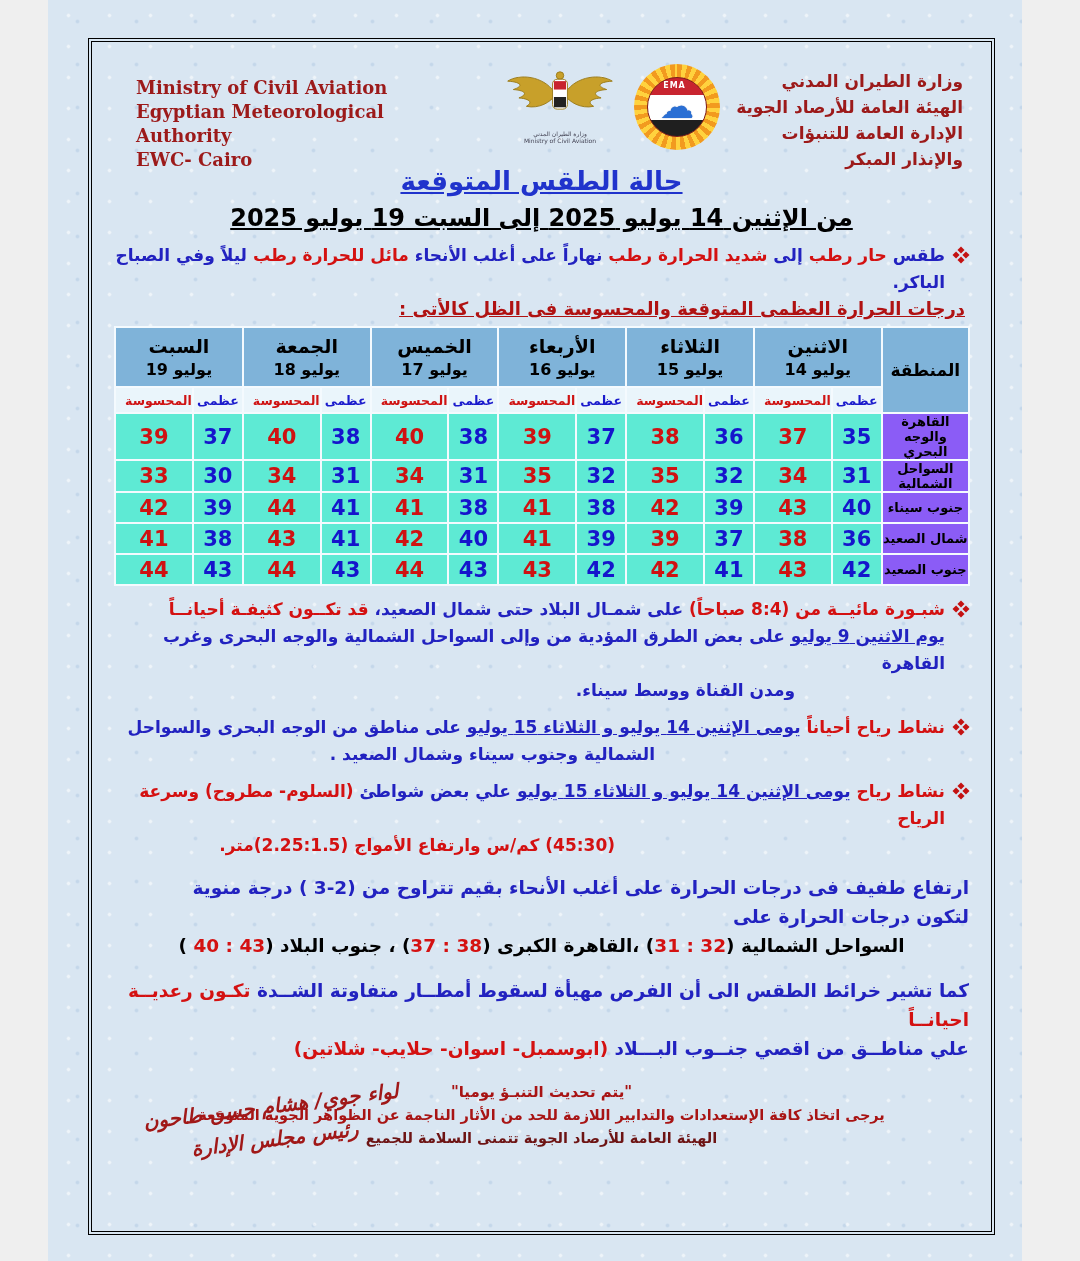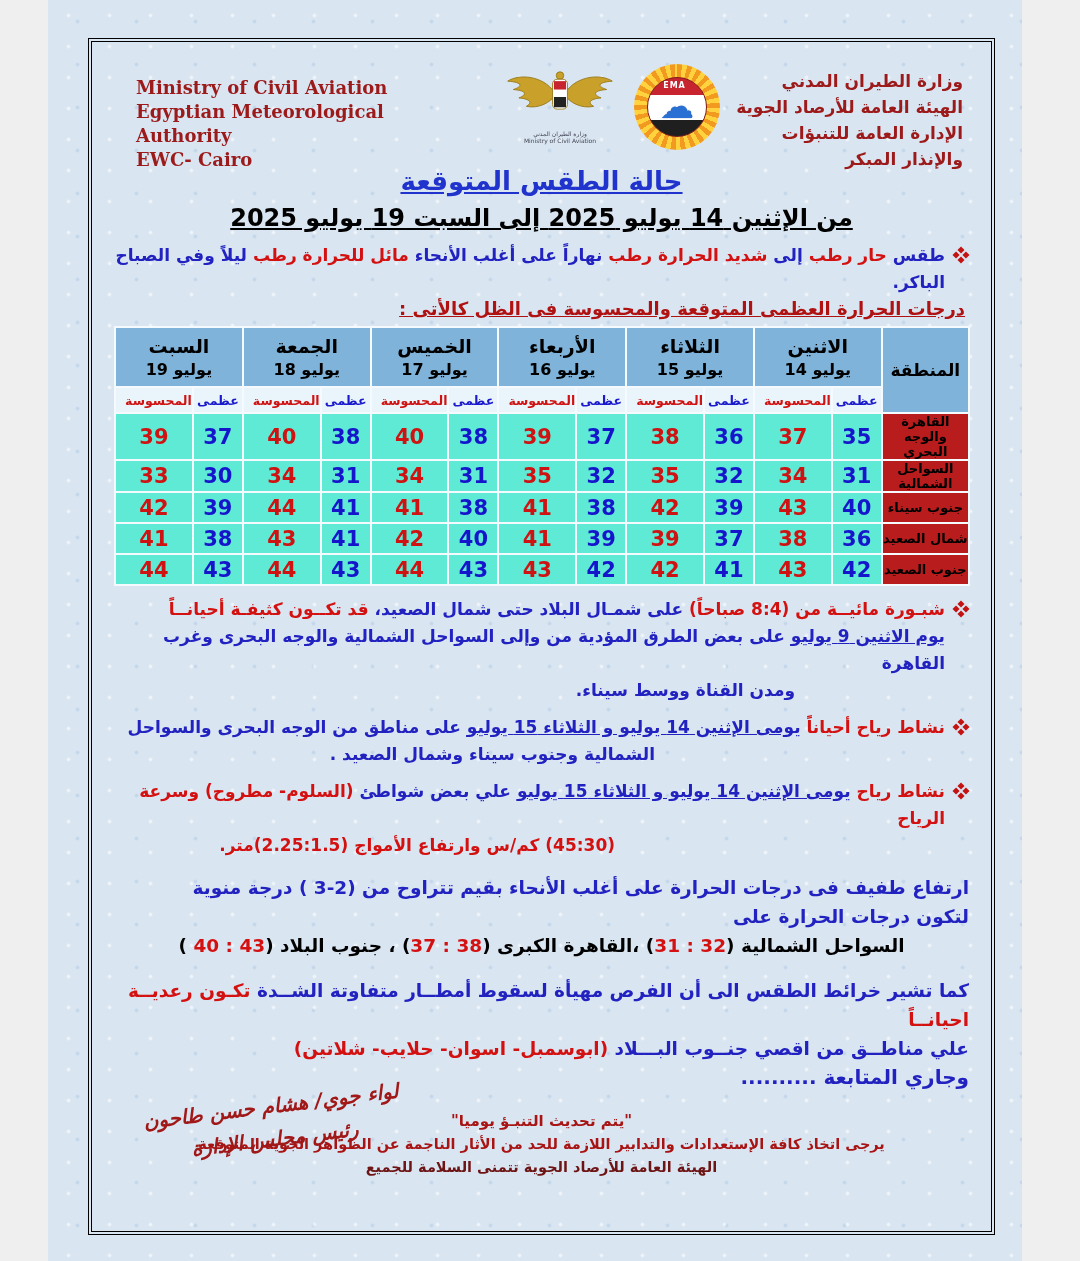--- a/index.html
+++ b/index.html
@@ -98,21 +98,21 @@
     width:118px;background:#7fb3d9;color:#000;
     font-size:17px;font-weight:bold;
   }
   .day-th{background:#7fb3d9;color:#000;height:58px;vertical-align:middle;}
   .day-th .day-name{font-size:19px;font-weight:bold;line-height:26px;}
   .day-th .day-date{font-size:16px;font-weight:bold;line-height:22px;direction:ltr;}
   th.sub{background:#eaf5fb;font-size:12.5px;font-weight:bold;height:24px;}
   th.sub.max{color:#1a1acc;}
   th.sub.feels{color:#cf1212;padding-left:9px;}
   td.region-td{
-    background:#b91c1c;color:#000;font-size:13px;font-weight:bold;
+    background:#8b5cf6;color:#000;font-size:13px;font-weight:bold;
     text-align:center;height:29px;
   }
   td.num{width:61px;background:#5eead4;text-align:center;
     font-size:21px;font-weight:bold;height:29px;}
   td.num-max{color:#1515cc;}
   td.num-feels{color:#cf1212;}
   .sec16-h{
     text-align:center;color:#cc1111;font-size:20px;font-weight:bold;
     text-decoration:underline;margin-top:22px;direction:rtl;
   }
@@ -374,23 +374,20 @@
         <span class="t-black">السواحل الشمالية (</span><span class="t-red ltr">31 : 32</span><span class="t-black">) ،القاهرة الكبرى (</span><span class="t-red ltr">37 : 38</span><span class="t-black">) ، جنوب البلاد (</span><span class="t-red ltr">40 : 43</span><span class="t-black"> )</span>
       </div>
 
       <div class="center-blue rain">
         <div>
           <span class="t-blue">كما تشير خرائط الطقس الى أن الفرص مهيأة لسقوط أمطــار متفاوتة الشــدة </span><span class="t-red">تكـون رعديــة احيانــاً</span>
         </div>
         <div>
           <span class="t-blue">علي مناطــق من اقصي جنــوب البـــلاد </span><span class="t-red">(ابوسمبل- اسوان- حلايب- شلاتين)</span>
         </div>
-        <div style="font-size:20px;">
-          <span class="t-blue">وجاري المتابعة ..........</span>
-        </div>
       </div>
 
       <div class="footer-red">
         <div class="q">"يتم تحديث التنبـؤ يوميا"</div>
         <div>يرجى اتخاذ كافة الإستعدادات والتدابير اللازمة للحد من الأثار الناجمة عن الظواهر الجوية المتوقعة</div>
         <div class="dark">الهيئة العامة للأرصاد الجوية تتمنى السلامة للجميع</div>
       </div>
 
       <div class="signature">
         <div>لواء جوي/ هشام حسن طاحون</div>

